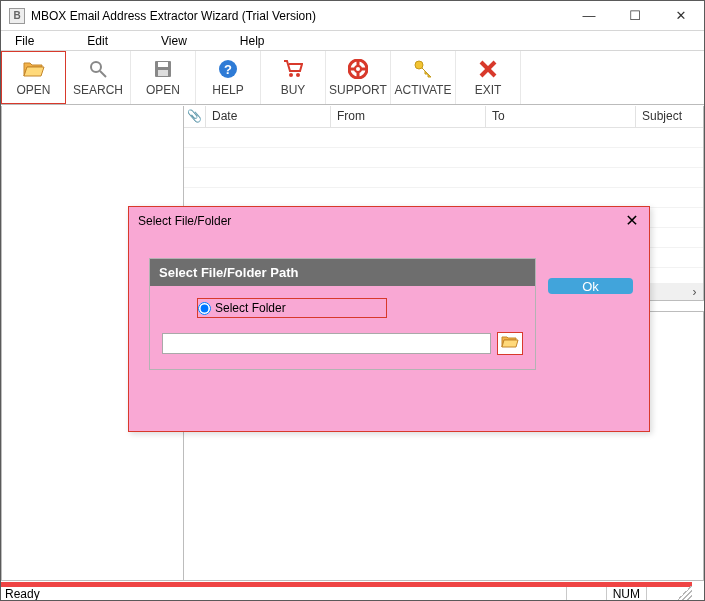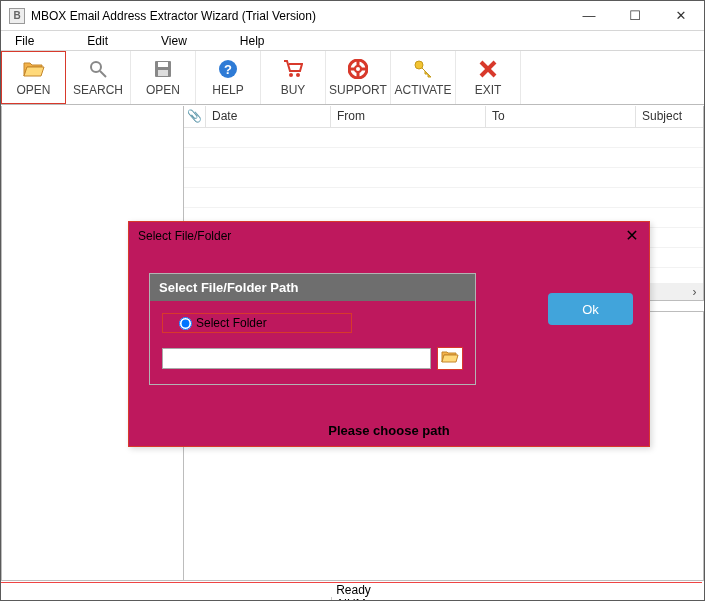--- a/index.html
+++ b/index.html
@@ -134,86 +134,86 @@
   .previewpane {
     flex: 1;
     border: 1px solid #bcbcbc;
     border-left: none;
     margin-top: 10px;
     background: #fff;
   }
   
   .statusbar {
     position: absolute;
-    bottom: 0; left: 0; right: 2px;
+    bottom: 0; left: 0; right: 12px;
     height: 18px;
-    border-top: 1px solid #ef4444;
+    border-top: 5px solid #ef4444;
     display: flex;
     align-items: center;
     font-size: 12px;
     background: #fff;
-    flex-direction: column;
   }
   .statusbar .status-left { flex: 1; padding-left: 4px; }
   .statusbar .status-cell {
     border-left: 1px solid #c9c9c9;
     padding: 0 6px;
     height: 100%;
     min-width: 30px;
     display: flex; align-items: center;
   }
   .statusbar .grip {
     width: 18px; height: 18px;
     background: linear-gradient(135deg, transparent 50%, #b6b6b6 50%, #b6b6b6 55%, transparent 55%, transparent 63%, #b6b6b6 63%, #b6b6b6 68%, transparent 68%, transparent 76%, #b6b6b6 76%, #b6b6b6 81%, transparent 81%);
   }
   
   .dialog {
     position: absolute;
-    left: 127px; top: 220px;
+    left: 127px; top: 205px;
     width: 522px; height: 226px;
-    background: #be185d;
+    background: #f9a8d4;
     border: 1px solid #d8392b;
     box-shadow: 2px 2px 6px rgba(0,0,0,0.15);
     z-index: 100;
   }
   .dlg-title {
     height: 27px;
     display: flex;
     align-items: center;
     padding-left: 9px;
   }
   .dlg-close {
     width: 34px; height: 26px;
     margin-left: auto;
     display:flex;align-items:center;justify-content:center;
     font-size: 16px;
   }
   .dlg-panel {
     margin: 24px 0 0 20px;
-    width: 327px;
+    width: 387px;
     border: 1px solid #b3b3b3;
   }
   .dlg-panel-hdr {
     background: #6e6e6e;
     color: #fff;
     font-weight: bold;
     padding: 6px 9px;
     font-size: 13px;
   }
   .dlg-panel-body {
     padding: 12px 12px 14px 12px;
   }
   .radio-row {
     border: 1px solid #d8392b;
     width: 190px;
-    padding: 2px 16px;
+    padding: 2px 0;
     display: flex;
     gap: 22px;
     align-items: center;
     font-size: 12px;
+    margin-left: 35px;
   }
   .radio-row label { display: flex; align-items: center; gap: 4px; }
   .radio-row input { margin: 0; }
   .path-row {
     display: flex;
     margin-top: 14px;
     align-items: center;
     gap: 6px;
   }
   .path-input {
@@ -228,21 +228,21 @@
     background: #fff;
     display:flex;align-items:center;justify-content:center;
   }
   .dlg-right {
     position: absolute;
     top: 71px; right: 16px;
     display: flex; flex-direction: column;
     gap: 11px;
   }
   .dlg-btn {
-    width: 85px; height: 32px;
+    width: 85px; height: 16px;
     background: #41a4db;
     color: #fff;
     border: none;
     border-radius: 4px;
     font-size: 13px;
   }
   .dlg-msg {
     position: absolute;
     left: 0; right: 0;
     bottom: 8px;
@@ -418,14 +418,13 @@
                 <path d="M3 5h14l-2 7H1l2-7z" fill="#ffd97a" stroke="#c4862a"></path>
               </svg>
           </span>
         </div>
       </div>
     </div>
   </div>
   <div class="dlg-right">
     <button class="dlg-btn">Ok</button>
   </div>
-  <div class="dlg-msg">Please choose path</div>
 </div>
 
 </body></html>

